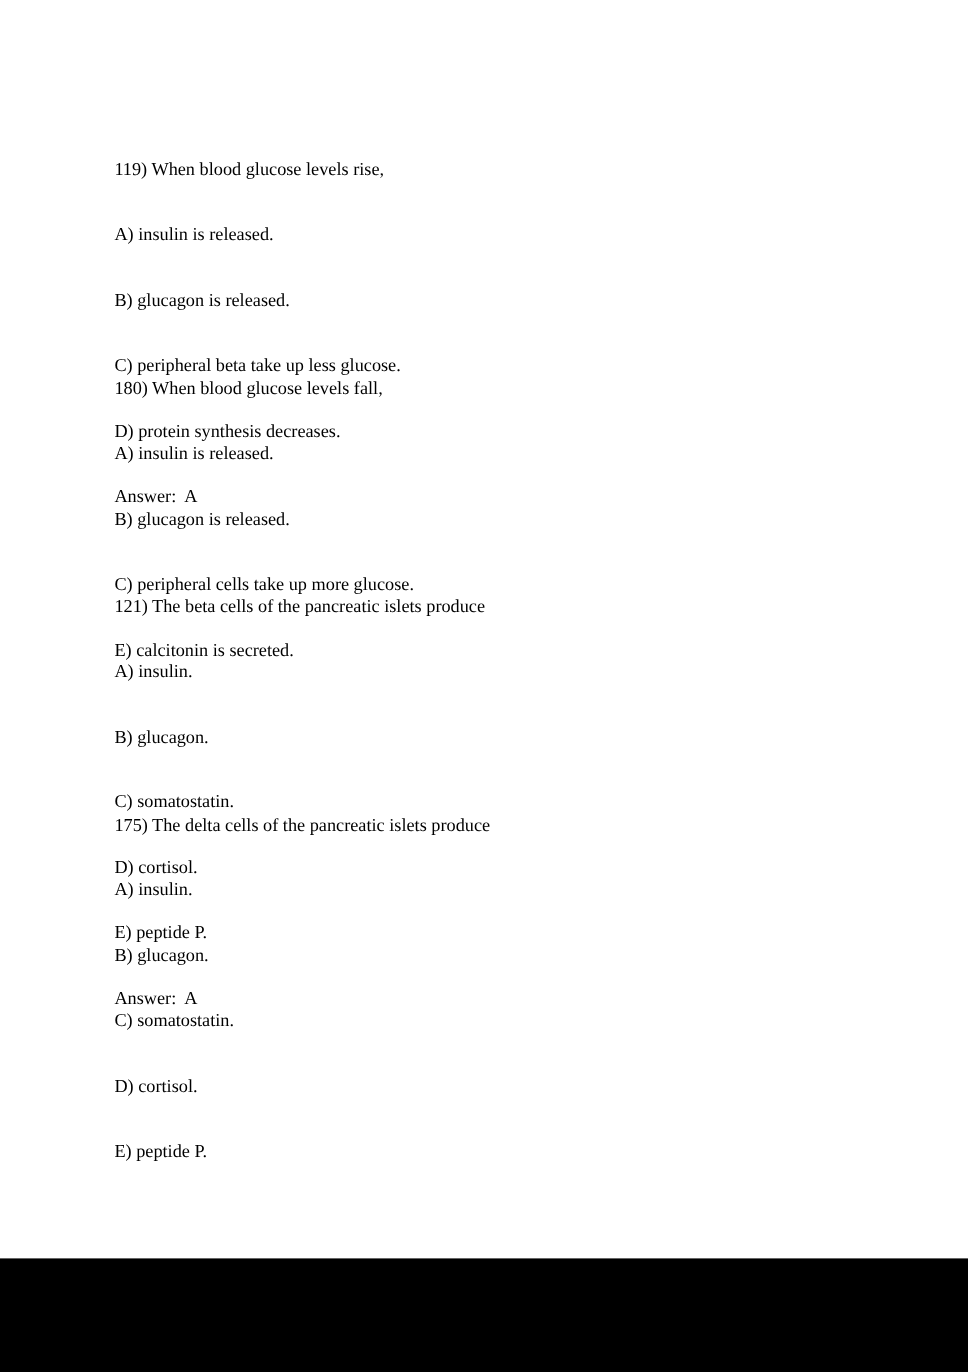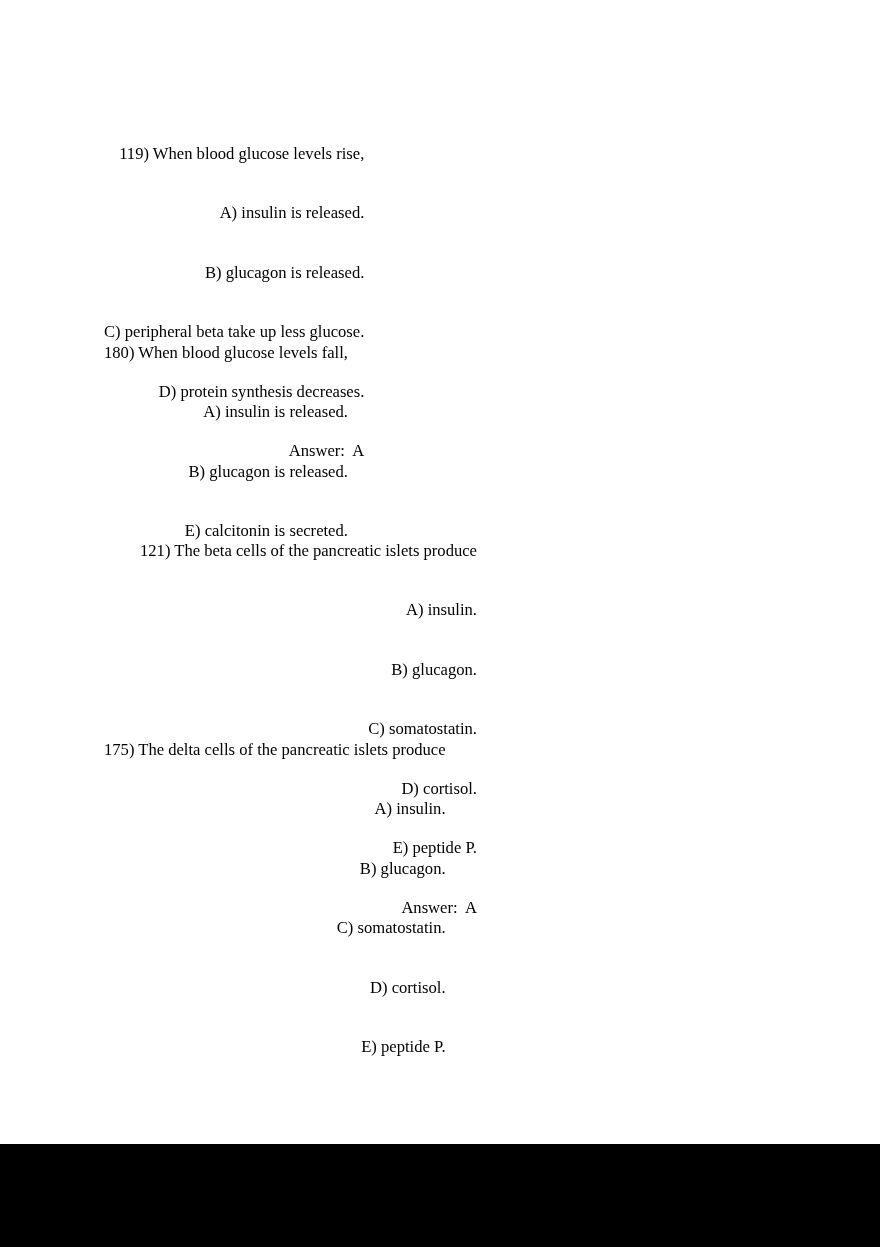--- a/index.html
+++ b/index.html
@@ -28,44 +28,45 @@
     }
     .question {
       position: absolute;
       left: 104px;
       font-family: "Liberation Serif", "DejaVu Serif", serif;
       font-size: 16.6px;
       line-height: 19.85px;
       color: #000000;
       white-space: pre;
     }
-    .q-line { display: block; text-align: right; }
+    .q-line { display: block; }
   </style>
 </head>
 <body>
 
 <div class="page">
 
   <div class="question" style="top:104px;">
     <span class="q-line">119) When blood glucose levels rise,</span>
     <span class="q-line">A) insulin is released.</span>
     <span class="q-line">B) glucagon is released.</span>
     <span class="q-line">C) peripheral beta take up less glucose.</span>
     <span class="q-line">D) protein synthesis decreases.</span>
     <span class="q-line">Answer:  A</span>
   </div>
 
   <div class="question" style="top:303px;">
     <span class="q-line">180) When blood glucose levels fall,</span>
     <span class="q-line">A) insulin is released.</span>
     <span class="q-line">B) glucagon is released.</span>
+    <span class="q-line">C) peripheral cells take up more glucose.</span>
     <span class="q-line">E) calcitonin is secreted.</span>
   </div>
 
-  <div class="question" style="top:501px;margin-left:36px;">
+  <div class="question" style="top:501px;">
     <span class="q-line">121) The beta cells of the pancreatic islets produce</span>
     <span class="q-line">A) insulin.</span>
     <span class="q-line">B) glucagon.</span>
     <span class="q-line">C) somatostatin.</span>
     <span class="q-line">D) cortisol.</span>
     <span class="q-line">E) peptide P.</span>
     <span class="q-line">Answer:  A</span>
   </div>
 
   <div class="question" style="top:700px;">

